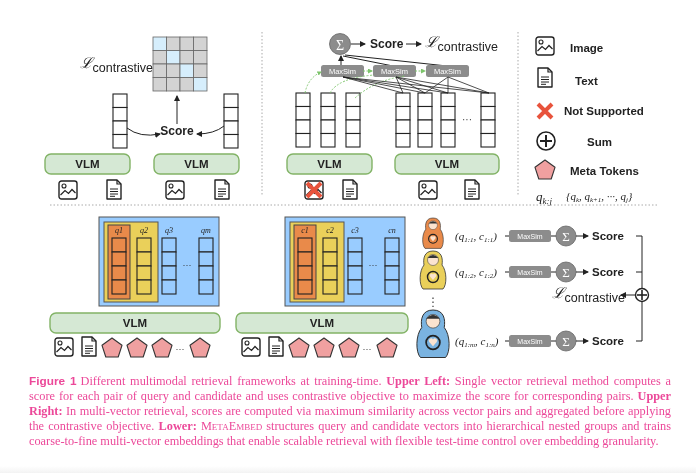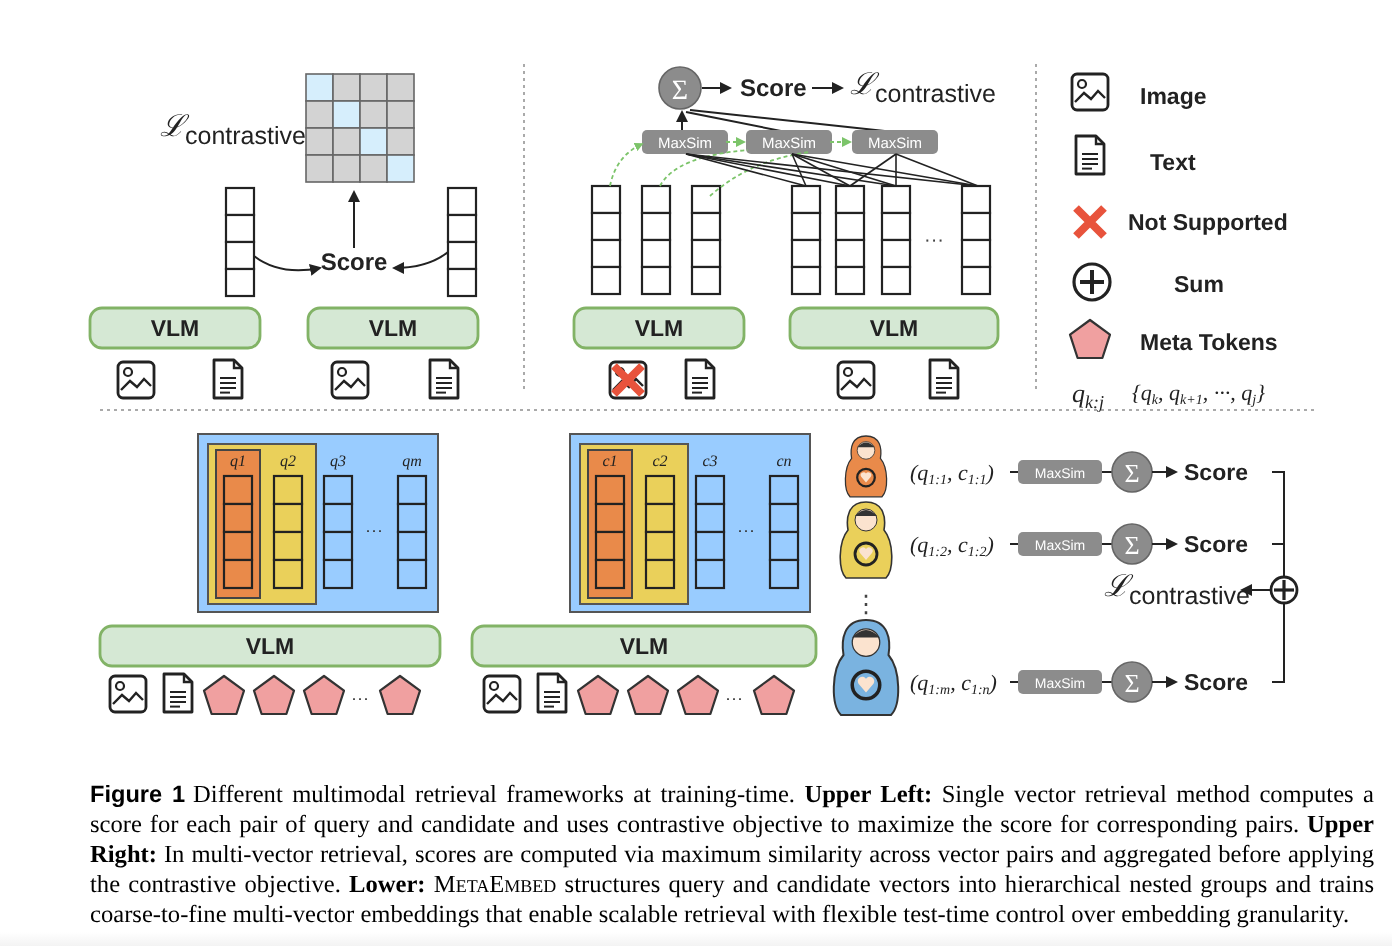--- a/index.html
+++ b/index.html
@@ -7,24 +7,24 @@
   #diagram { position: absolute; left: 0; top: 0; width: 696px; height: 370px; }
   .lbl { font-family: "Liberation Sans", sans-serif; }
   .real-caption {
     position: absolute;
     left: 29px;
     top: 374px;
     width: 642px;
     font-family: "Liberation Serif", "DejaVu Serif", serif;
     font-size: 12.3px;
     line-height: 14.9px;
-    color: #000000;
+    color: #ec4899;
     text-align: justify;
     text-align-last: left;
-    margin: 16px;
+    margin: 0;
   }
   .real-caption .figlabel {
     font-family: "Liberation Sans", sans-serif;
     font-weight: bold;
     font-size: 11.8px;
     margin-right: 4px;
   }
   .real-caption b { font-weight: bold; }
   .real-caption .smallcaps { font-variant: small-caps; }
   .bottom-fade {

